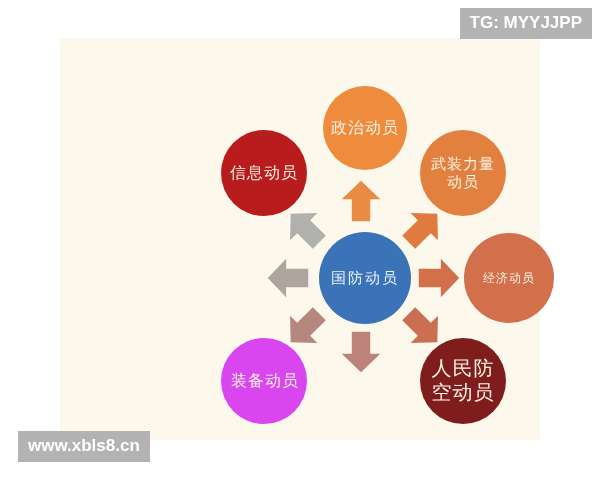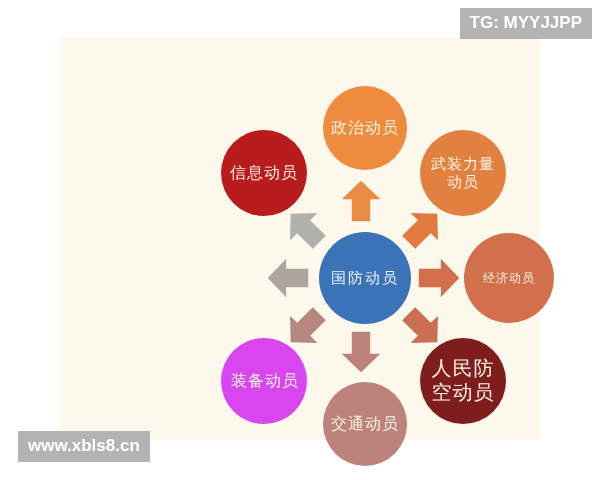--- a/index.html
+++ b/index.html
@@ -235,23 +235,20 @@
   </div>
 
   <div class="node" id="node-economic">
     <span class="node-label">经济动员</span>
   </div>
 
   <div class="node" id="node-airdefense">
     <span class="node-label">人民防空动员</span>
   </div>
 
-  <div class="node" id="node-transport">
-    <span class="node-label">交通动员</span>
-  </div>
 
   <div class="node" id="node-equipment">
     <span class="node-label">装备动员</span>
   </div>
 
 
   <div class="node" id="node-information">
     <span class="node-label">信息动员</span>
   </div>
 

